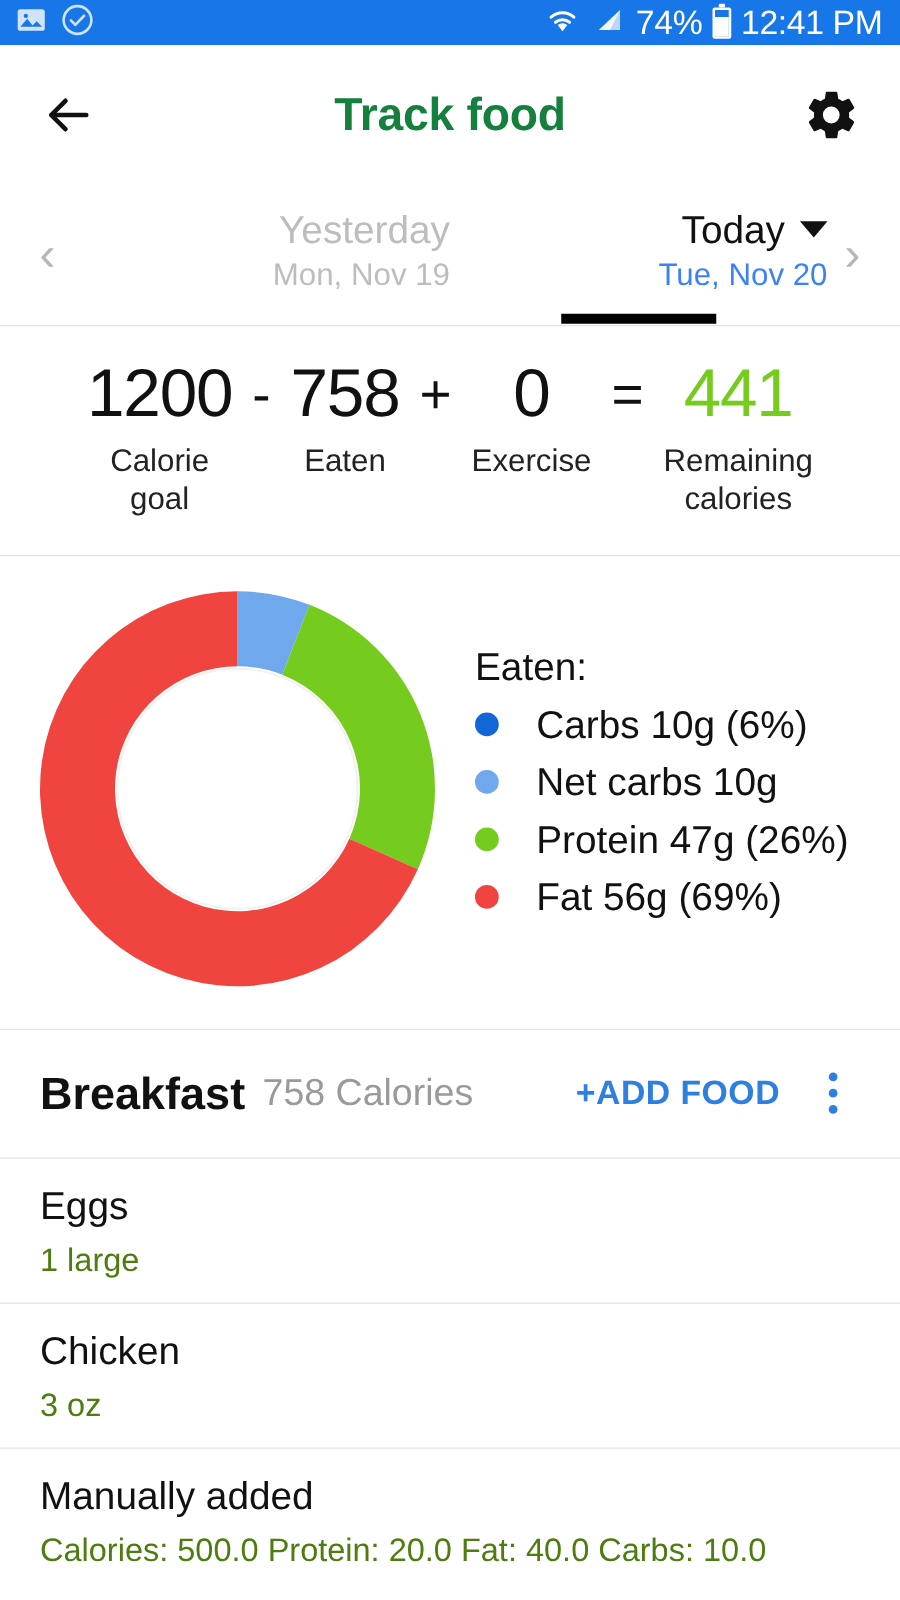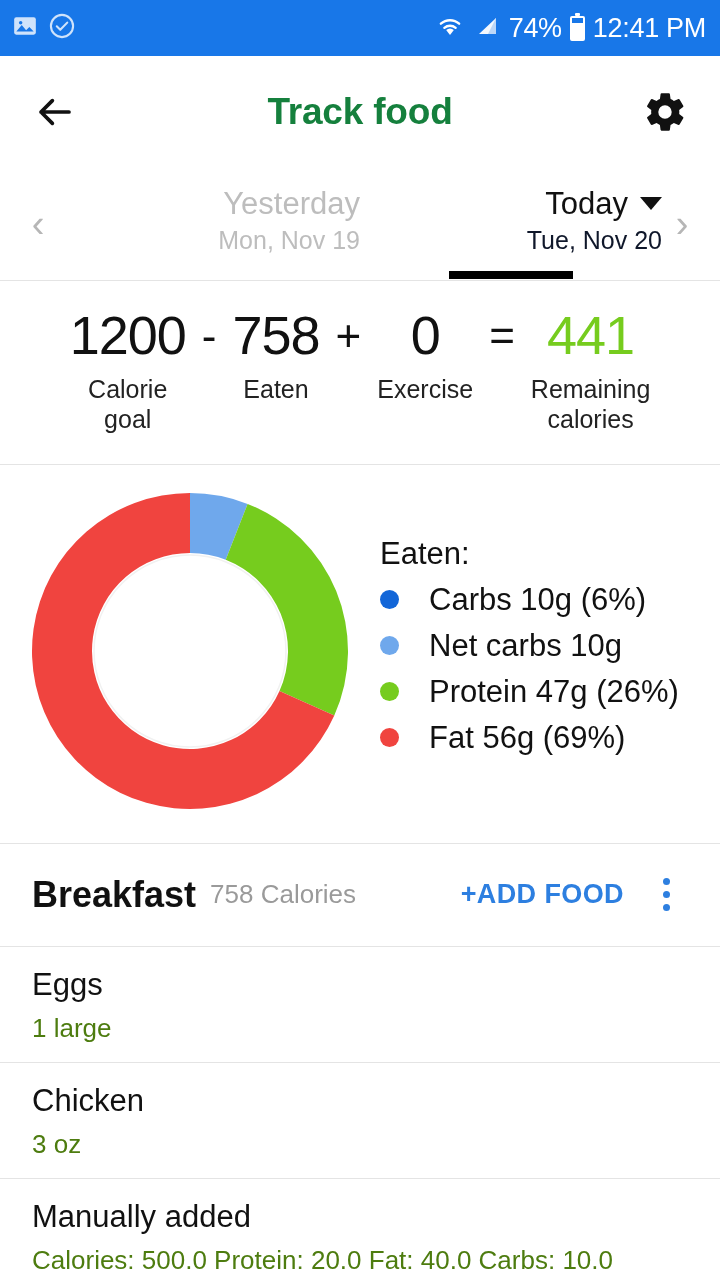--- a/index.html
+++ b/index.html
@@ -6,21 +6,21 @@
   html, body {
     width: 720px; height: 1280px;
     background: #ffffff;
     font-family: "Liberation Sans", sans-serif;
     overflow: hidden;
   }
   #app { width: 720px; height: 1280px; position: relative; background: #fff; }
 
   
   .statusbar {
-    height: 56px; background: #1877e8;
+    height: 36px; background: #1877e8;
     display: flex; align-items: center;
     padding: 0 14px 0 12px; color: #fff;
   }
   .sb-left { display: flex; align-items: center; gap: 10px; }
   .sb-right { margin-left: auto; display: flex; align-items: center; gap: 8px; }
   .sb-text { font-size: 27px; letter-spacing: -0.3px; color:#fff; }
   .sb-battery {
     width: 15px; height: 25px; border: 2px solid #fff; border-radius: 2px;
     position: relative; background: linear-gradient(to top, #fff 74%, transparent 74%);
   }
@@ -46,21 +46,21 @@
   .datestrip {
     height: 112px; display: flex; align-items: center;
     padding: 0 18px; position: relative;
   }
   .chev { width: 40px; text-align: center; color: #b6b6b6; font-size: 38px; line-height: 1; font-weight: 300; }
   .day-col { flex: 1; text-align: right; position: relative; padding-bottom: 8px; }
   .day-col.past { color: #bdbdbd; }
   .day-top { font-size: 31px; color: #bdbdbd; margin-bottom: 4px; }
   .day-sub { font-size: 25px; color: #bdbdbd; }
   .day-col.current .day-top { color: #111; display: inline-flex; align-items: center; gap: 12px; }
-  .day-col.current .day-sub { color: #0f172a; }
+  .day-col.current .day-sub { color: #3b82f6; }
   .caret {
     width: 0; height: 0; border-left: 11px solid transparent;
     border-right: 11px solid transparent; border-top: 13px solid #111;
     display: inline-block;
   }
   .day-underline {
     position: absolute; bottom: -16px; left: 50%; transform: translateX(-50%);
     width: 124px; height: 8px; background: #000;
   }
   .divider { height: 1px; background: #e4e4e4; width: 100%; }
@@ -81,21 +81,21 @@
   .legend-title { font-size: 31px; color: #111; margin-bottom: 10px; }
   .legend-row { display: flex; align-items: center; gap: 30px; margin-bottom: 10px; }
   .legend-dot { width: 19px; height: 19px; border-radius: 50%; flex: none; }
   .legend-text { font-size: 31px; color: #111; white-space: nowrap; }
 
   
   .meal-head {
     height: 102px; display: flex; align-items: center; padding: 0 32px;
   }
   .meal-name { font-size: 36px; font-weight: bold; color: #111; }
-  .meal-cal { font-size: 26px; color: #9a9a9a; margin-left: 14px; }
+  .meal-cal { font-size: 30px; color: #9a9a9a; margin-left: 14px; }
   .add-food { margin-left: auto; font-size: 27px; font-weight: bold; color: #2d7fe0; letter-spacing: 0.4px; }
   .kebab { width: 44px; display: flex; flex-direction: column; align-items: center; gap: 6px; margin-left: 20px; }
   .kebab span { width: 7px; height: 7px; border-radius: 50%; background: #2d7fe0; }
 
   .food-item { padding: 20px 32px 18px; }
   .food-name { font-size: 31px; color: #111; }
   .food-sub { font-size: 26px; color: #4d7c0f; margin-top: 10px; }
 </style>
 </head>
 <body>

